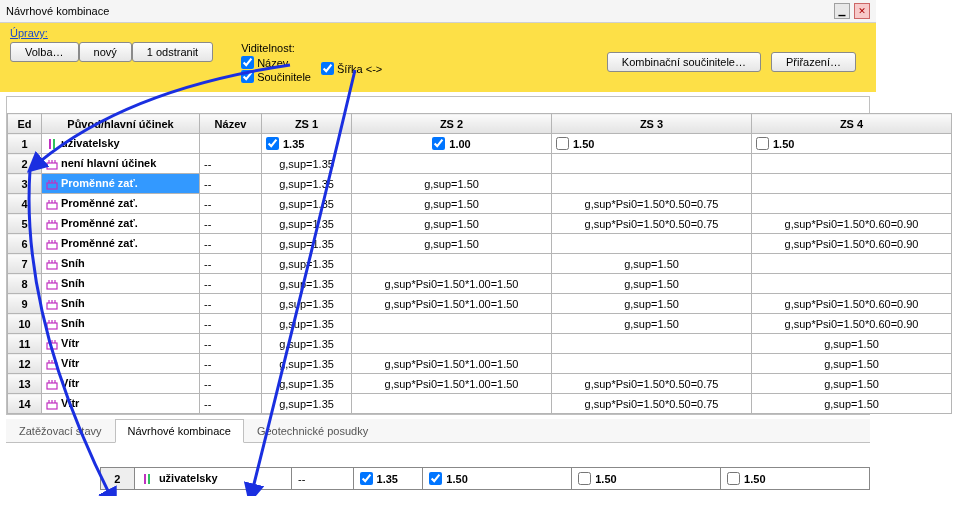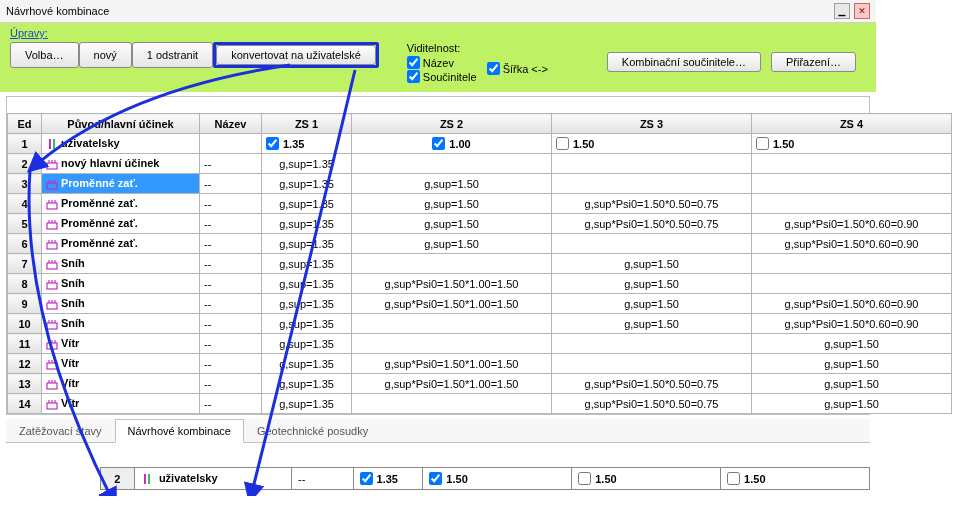--- a/index.html
+++ b/index.html
@@ -30,21 +30,21 @@
     background: #e8e8e8;
     display: flex;
     align-items: center;
     justify-content: center;
     font-size: 9px;
     cursor: default;
   }
   .title-btn.close { background: #f7c9c9; border-color: #c66; color: #a00; }
   .toolbar-area {
     padding: 4px 10px 8px 10px;
-    background: #bef264;
+    background: #fde047;
   }
   .upravy-label { color: #1a49d0; text-decoration: underline; font-size: 11px; margin-bottom: 3px; }
   .toolbar-row { display: flex; align-items: flex-start; gap: 10px; }
   .btn {
     background: linear-gradient(#fdfdfd,#e6e6e6);
     border: 1px solid #8a8a8a;
     border-radius: 3px;
     padding: 3px 14px;
     font-size: 11px;
     cursor: default;
@@ -160,23 +160,20 @@
   </div>
 </div>
 
 <div class="toolbar-area">
   <div class="upravy-label">Úpravy:</div>
   <div class="toolbar-row">
     <div class="btn-group-left">
       <button class="btn">Volba…</button>
       <button class="btn">nový</button>
       <button class="btn">1 odstranit</button>
-      <span class="highlight-box">
-        <button class="btn" style="margin:0;">konvertovat na uživatelské</button>
-      </span>
     </div>
     <div class="visibility-block">
       <span class="vis-title">Viditelnost:</span>
       <label class="cb-row">
             <input type="checkbox" checked="" style="">
             <span>Název</span>
           </label>
       <label class="cb-row">
             <input type="checkbox" checked="" style="">
             <span>Součinitele</span>
@@ -246,21 +243,21 @@
                 <input type="checkbox" style=""> 
                 <b>1.50</b>
               </span>
             </td>
           </tr>
           <tr>
             <td class="rownum">2</td>
             <td><svg class="cell-icon" viewBox="0 0 12 12">
                 <rect x="1" y="5" width="10" height="6" fill="none" stroke="#c030c0" stroke-width="1.2"></rect>
                 <path d="M3 5 L3 2 M6 5 L6 2 M9 5 L9 2" stroke="#c030c0" stroke-width="1.2"></path>
-              </svg><span style="font-weight:bold;">nový hlavní účinek</span></td>
+              </svg><span style="font-weight:bold;">není hlavní účinek</span></td>
             <td>--</td>
             <td class="zs-cell">g,sup=1.35</td>
             <td class="zs-cell"></td>
             <td class="zs-cell"></td>
             <td class="zs-cell"></td>
           </tr>
           <tr>
             <td class="rownum">3</td>
             <td class="sel-row"><svg class="cell-icon" viewBox="0 0 12 12">
                 <rect x="1" y="5" width="10" height="6" fill="none" stroke="#c030c0" stroke-width="1.2"></rect>

